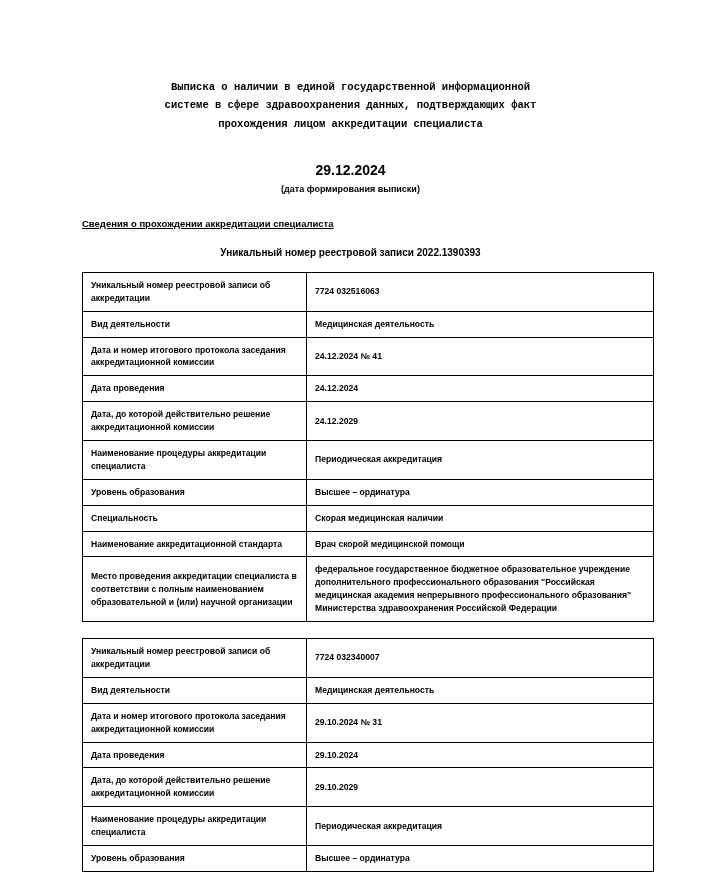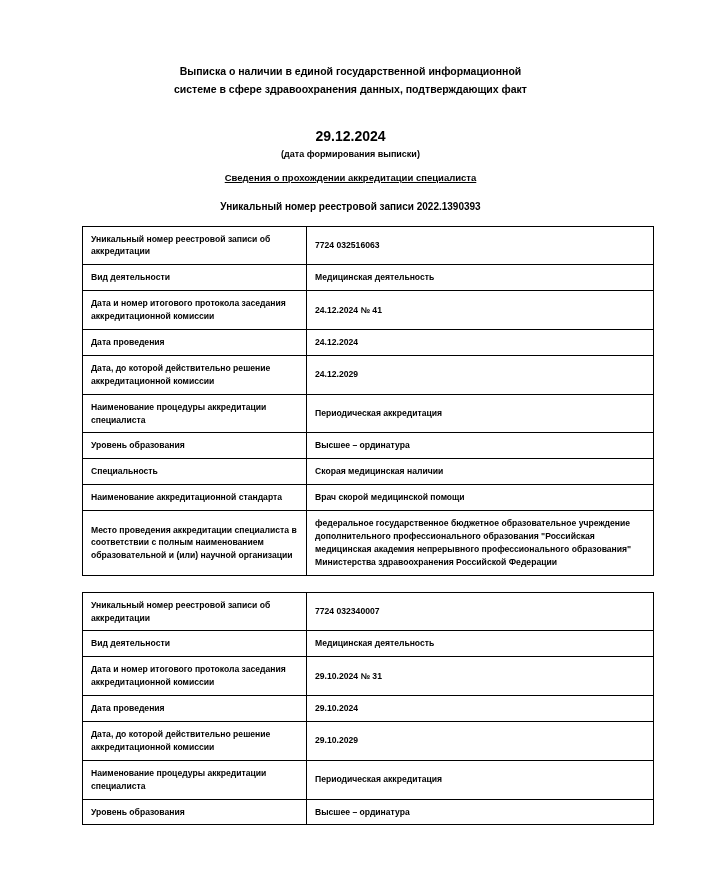--- a/index.html
+++ b/index.html
@@ -23,22 +23,23 @@
     left: 82px;
     top: 62px;
     width: 537px;
   }
   .doc-title {
     text-align: center;
     font-size: 10.5px;
     font-weight: bold;
     line-height: 1.75;
     color: #000;
-    margin: 0 auto;
+    margin: 16px auto;
     width: 430px;
+    font-family: Liberation Mono, monospace;
   }
   .doc-title div {
     white-space: nowrap;
   }
   .date-block {
     margin-top: 26px;
     text-align: center;
     font-size: 9.5px;
     font-weight: bold;
     line-height: 1.6;
@@ -51,22 +52,22 @@
   }
   .result-para {
     margin-top: 26px;
     font-size: 9.5px;
     font-weight: bold;
     line-height: 1.55;
     text-align: center;
     padding: 0 8px;
   }
   .section-head {
-    margin-top: 10px;
-    text-align: center;
+    margin-top: 22px;
+    text-align: left;
     font-size: 9.5px;
     font-weight: bold;
     text-decoration: underline;
   }
   .reg-number {
     margin-top: 18px;
     text-align: center;
     font-size: 10px;
     font-weight: bold;
   }
@@ -97,20 +98,21 @@
 </style>
 </head>
 <body>
 
 <div class="page">
   <div class="sheet">
 
     <div class="doc-title">
       <div>Выписка о наличии в единой государственной информационной</div>
       <div>системе в сфере здравоохранения данных, подтверждающих факт</div>
+      <div>прохождения лицом аккредитации специалиста</div>
     </div>
 
     <div class="date-block">
       <div class="dt">29.12.2024</div>
       <div class="cap">(дата формирования выписки)</div>
     </div>
 
 
     <div class="section-head">Сведения о прохождении аккредитации специалиста</div>
 

